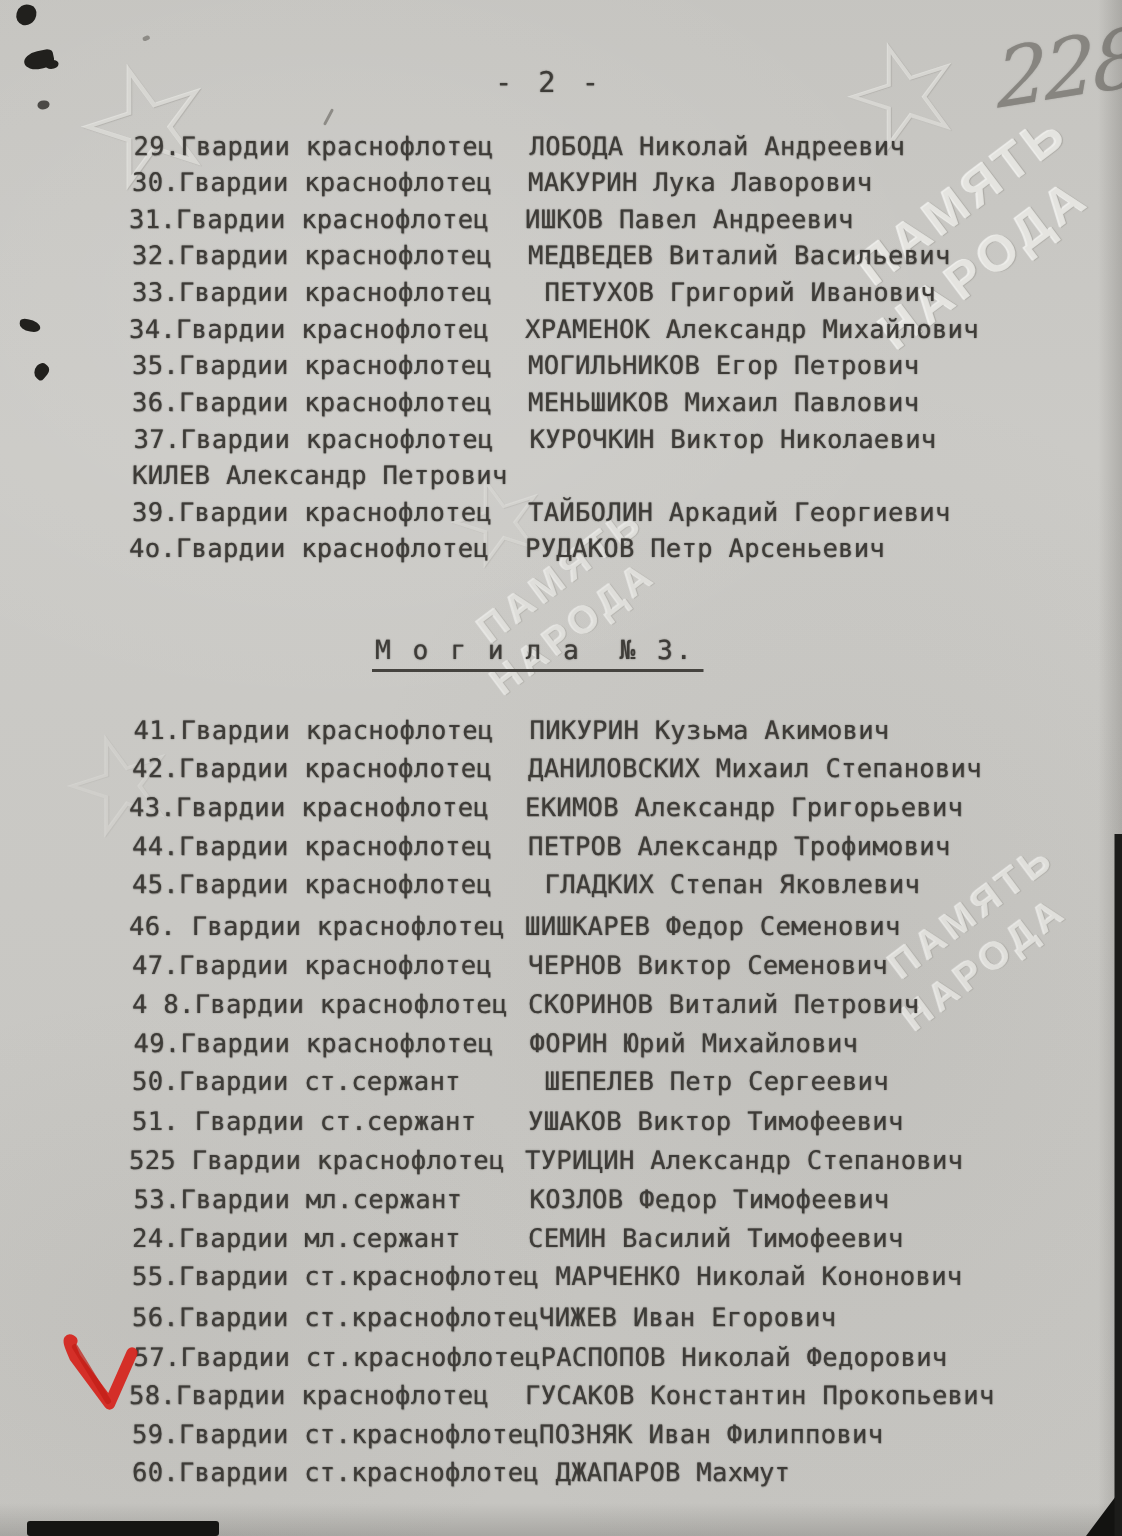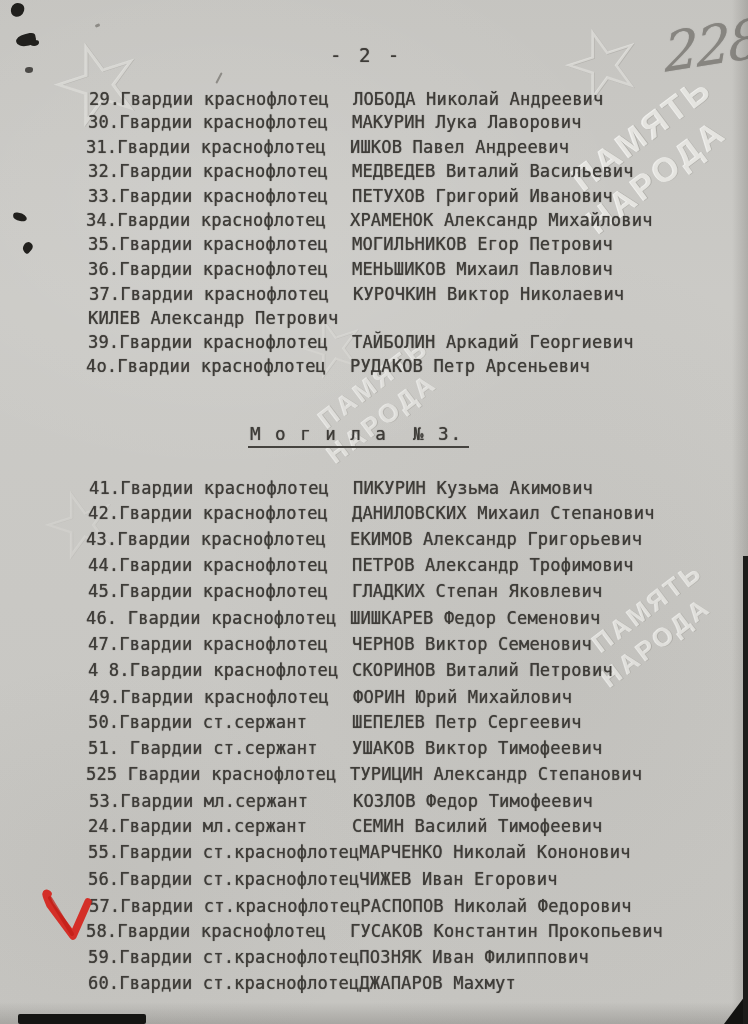--- a/index.html
+++ b/index.html
@@ -30,21 +30,21 @@
   }
   .roster{position:absolute;left:88px;width:640px;}
   #list-top{top:88px;}
   #list-grave3{top:471px;}
   .row{display:flex;align-items:baseline;}
   #list-top .row{height:24.4px;}
   #list-grave3 .row{height:26.1px;align-items:flex-end;}
   .cell-left{min-width:264px;}
   .row:nth-child(3n){transform:translateX(-2px);}
   .row:nth-child(4n+1){transform:translateX(1px) translateY(.5px);}
-  .row:nth-child(5n){transform:translateY(-.5px);}
+  .row:nth-child(5n){transform:translateY(-.5px);gap:11px;}
   #section-heading{
     position:absolute;left:248px;top:424px;
     font-size:17.5px;letter-spacing:2px;
     border-bottom:2px solid #45433f;
     padding:0 6px 2px 2px;
   }
   
   #handwritten-page-number{
     position:absolute;left:664px;top:14px;
     font-family:"DejaVu Serif", serif;

